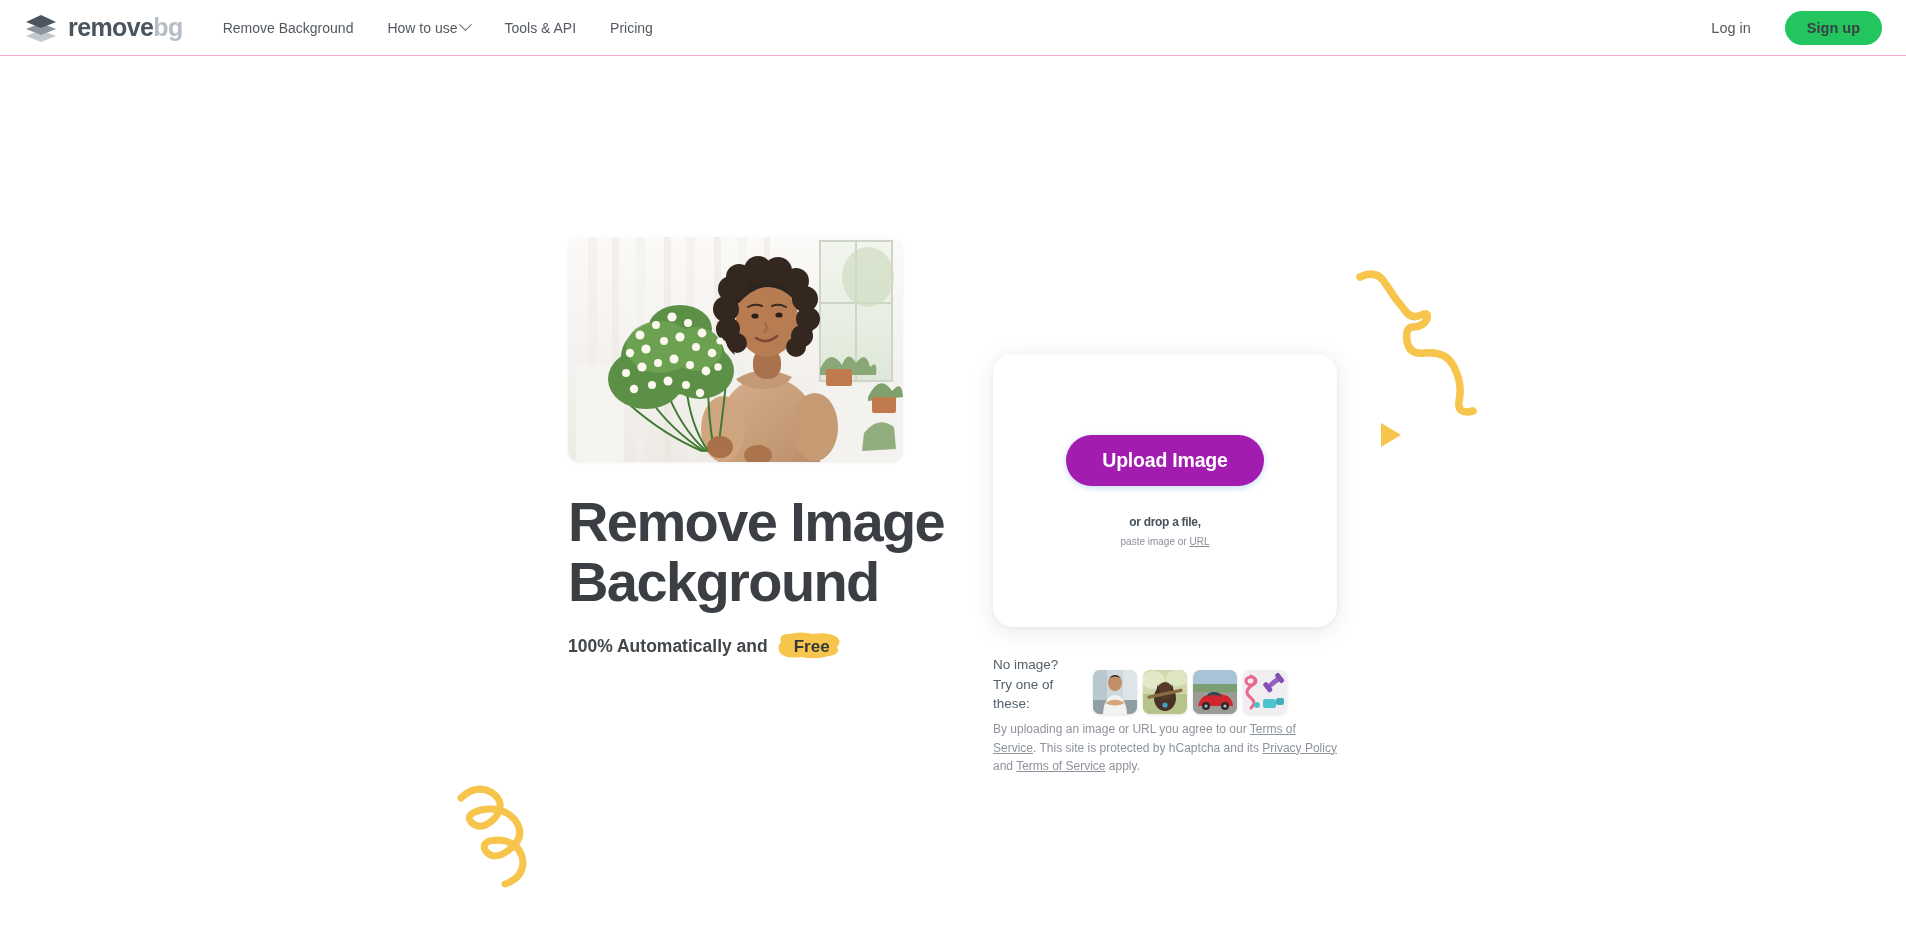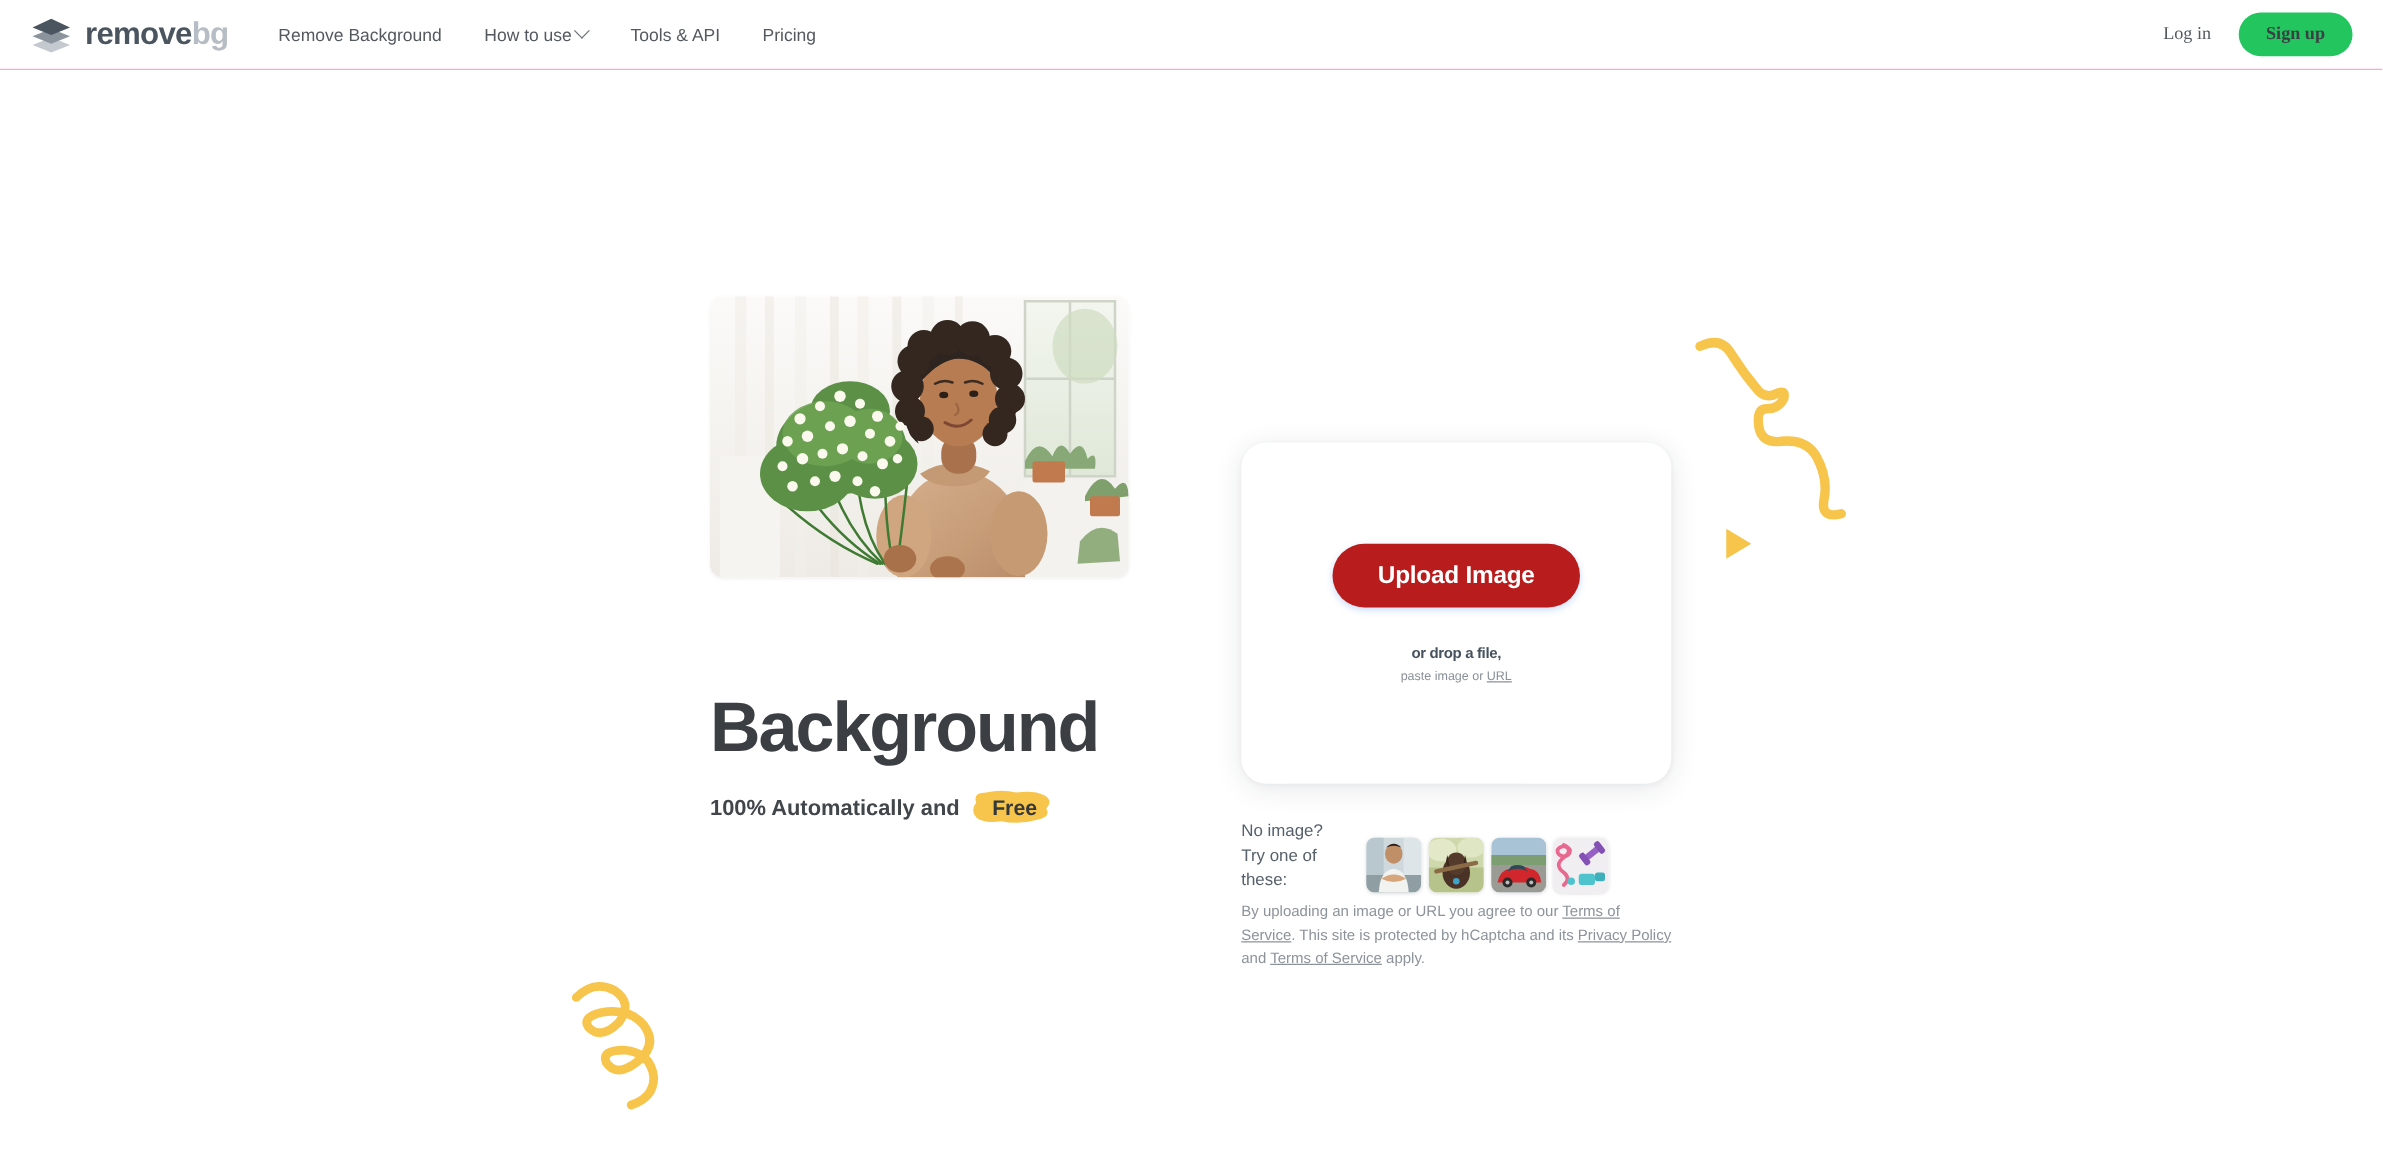--- a/index.html
+++ b/index.html
@@ -74,22 +74,21 @@
     border-bottom: 1.6px solid #6b7177;
     transform: rotate(45deg) translate(-2px,-2px);
     display: inline-block;
   }
 
   .header-right {
     margin-left: auto;
     margin-right: 24px;
     display: flex;
     align-items: center;
-    gap: 8px;
-    font-family: Liberation Serif, serif;
+    gap: 20px;
   }
 
   .login-link {
     font-size: 14.5px;
     color: #53595f;
     text-decoration: none;
     padding: 8px 14px;
     cursor: pointer;
   }
 
@@ -170,21 +169,21 @@
     background: #ffffff;
     border-radius: 20px;
     box-shadow: 0 4px 22px rgba(30,40,60,0.10), 0 1px 4px rgba(30,40,60,0.05);
     display: flex;
     flex-direction: column;
     align-items: center;
     justify-content: center;
   }
 
   .upload-btn {
-    background: #b91c1c;
+    background: #a21caf;
     color: #ffffff;
     font-size: 19.5px;
     font-weight: bold;
     border: none;
     border-radius: 999px;
     padding: 14px 36px;
     cursor: pointer;
     font-family: inherit;
     letter-spacing: -0.2px;
     box-shadow: 0 2px 6px rgba(34,118,224,0.25);
@@ -422,21 +421,21 @@
         <circle cx="150" cy="130" r="3.8"></circle>
           <circle cx="152" cy="104" r="3.6"></circle>
       </g>
 
       <ellipse cx="152" cy="210" rx="13" ry="11" fill="#a8714a"></ellipse>
       <ellipse cx="190" cy="218" rx="14" ry="10" fill="#ab744c"></ellipse>
     </g>
   </svg>
 
   <h1 class="hero-title">
-    <br>
+    <span>Remove Image</span><br>
     <span>Background</span>
   </h1>
 
   <div class="hero-sub">
     <span>100% Automatically and</span>
     <span class="free-badge">
       <svg class="free-blob" viewBox="0 0 68 31">
         <path d="M6 12 Q3 4 14 4 Q26 1 38 4 Q52 2 60 6 Q68 10 62 17 Q66 24 54 26 Q40 30 26 27 Q12 29 6 24 Q1 18 6 12 Z" fill="#f7c44c"></path>
       </svg>
       <span>Free</span>

